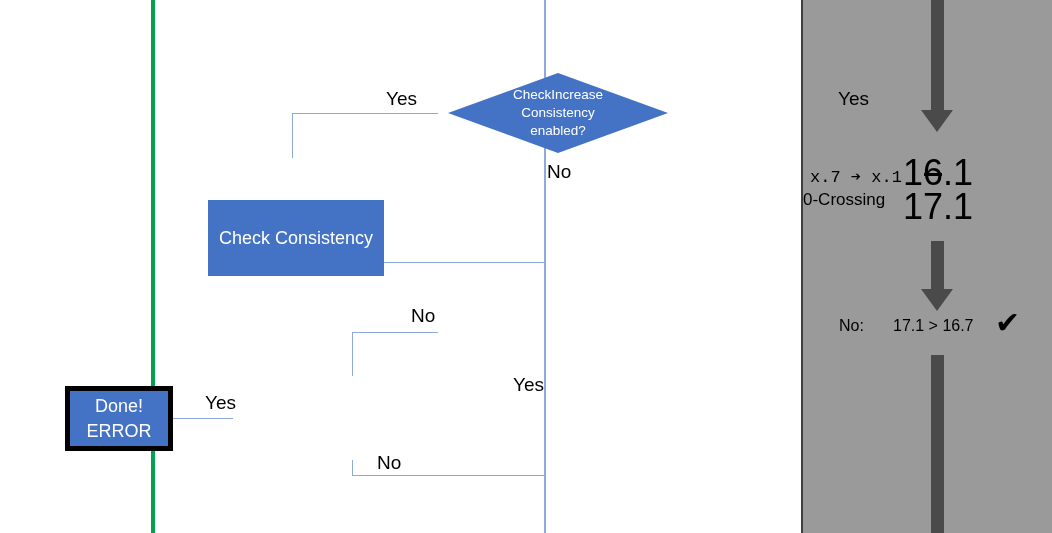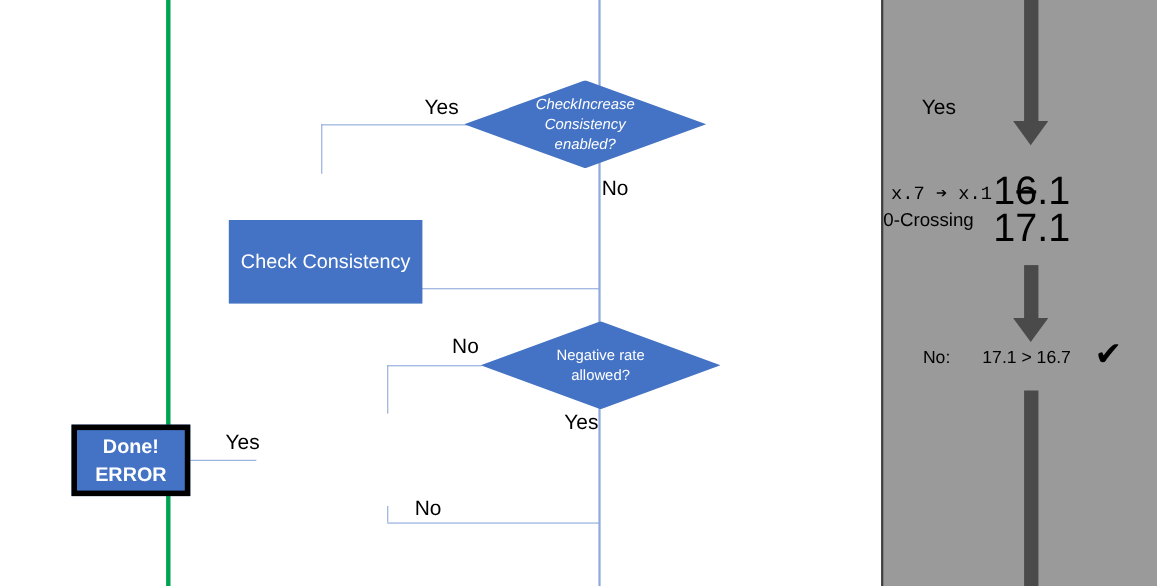--- a/index.html
+++ b/index.html
@@ -147,61 +147,52 @@
   <div class="conn conn-h" style="left:295px; top:262px; width:250px;"></div>
 
   <div class="conn conn-h" style="left:352px; top:332px; width:86px;"></div>
   <div class="conn conn-v" style="left:352px; top:332px; height:44px;"></div>
 
   <div class="conn conn-h" style="left:173px; top:418px; width:60px;"></div>
 
   <div class="conn conn-v" style="left:352px; top:460px; height:15px;"></div>
   <div class="conn conn-h" style="left:352px; top:475px; width:193px;"></div>
 
-  <div class="diamond-wrap" style="left:422px; top:73px; width:220px; height:80px;font-style:italic;">
+  <div class="diamond-wrap" style="left:448px; top:73px; width:220px; height:80px;">
     <div class="diamond-shape"></div>
     <div class="diamond-text">
       <div>
         <div>CheckIncrease</div>
         <div>Consistency</div>
         <div>enabled?</div>
       </div>
     </div>
   </div>
 
   <div class="edge-label" style="left:386px; top:88px;">Yes</div>
 
   <div class="edge-label" style="left:547px; top:161px;">No</div>
 
   <div class="proc-box" style="left:208px; top:158px; width:176px; height:76px;margin-top:42px;">
     <div class="lines">
       <div>Check Consistency</div>
     </div>
   </div>
 
-  <div class="diamond-wrap" style="left:437px; top:292px; width:218px; height:80px;">
-    <div class="diamond-shape"></div>
-    <div class="diamond-text">
-      <div>
-        <div>Negative rate</div>
-        <div>allowed?</div>
-      </div>
-    </div>
-  </div>
 
   <div class="edge-label" style="left:411px; top:305px;">No</div>
 
   <div class="edge-label" style="left:513px; top:374px;">Yes</div>
 
 
   <div class="edge-label" style="left:205px; top:392px;">Yes</div>
 
   <div class="edge-label" style="left:377px; top:452px;">No</div>
 
-  <div class="proc-box bordered" style="left:65px; top:386px; width:108px; height:65px;font-weight:bold;">
+  <div class="proc-box bordered" style="left:65px; top:386px; width:108px; height:65px;">
     <div class="lines">
       <div>Done!</div>
       <div>ERROR</div>
     </div>
   </div>
 
   <div id="gray-panel">
 
     <div class="arrow-shaft" style="left:128px; top:-2px; height:113px;"></div>
     <div class="arrow-head" style="left:118px; top:110px;"></div>

